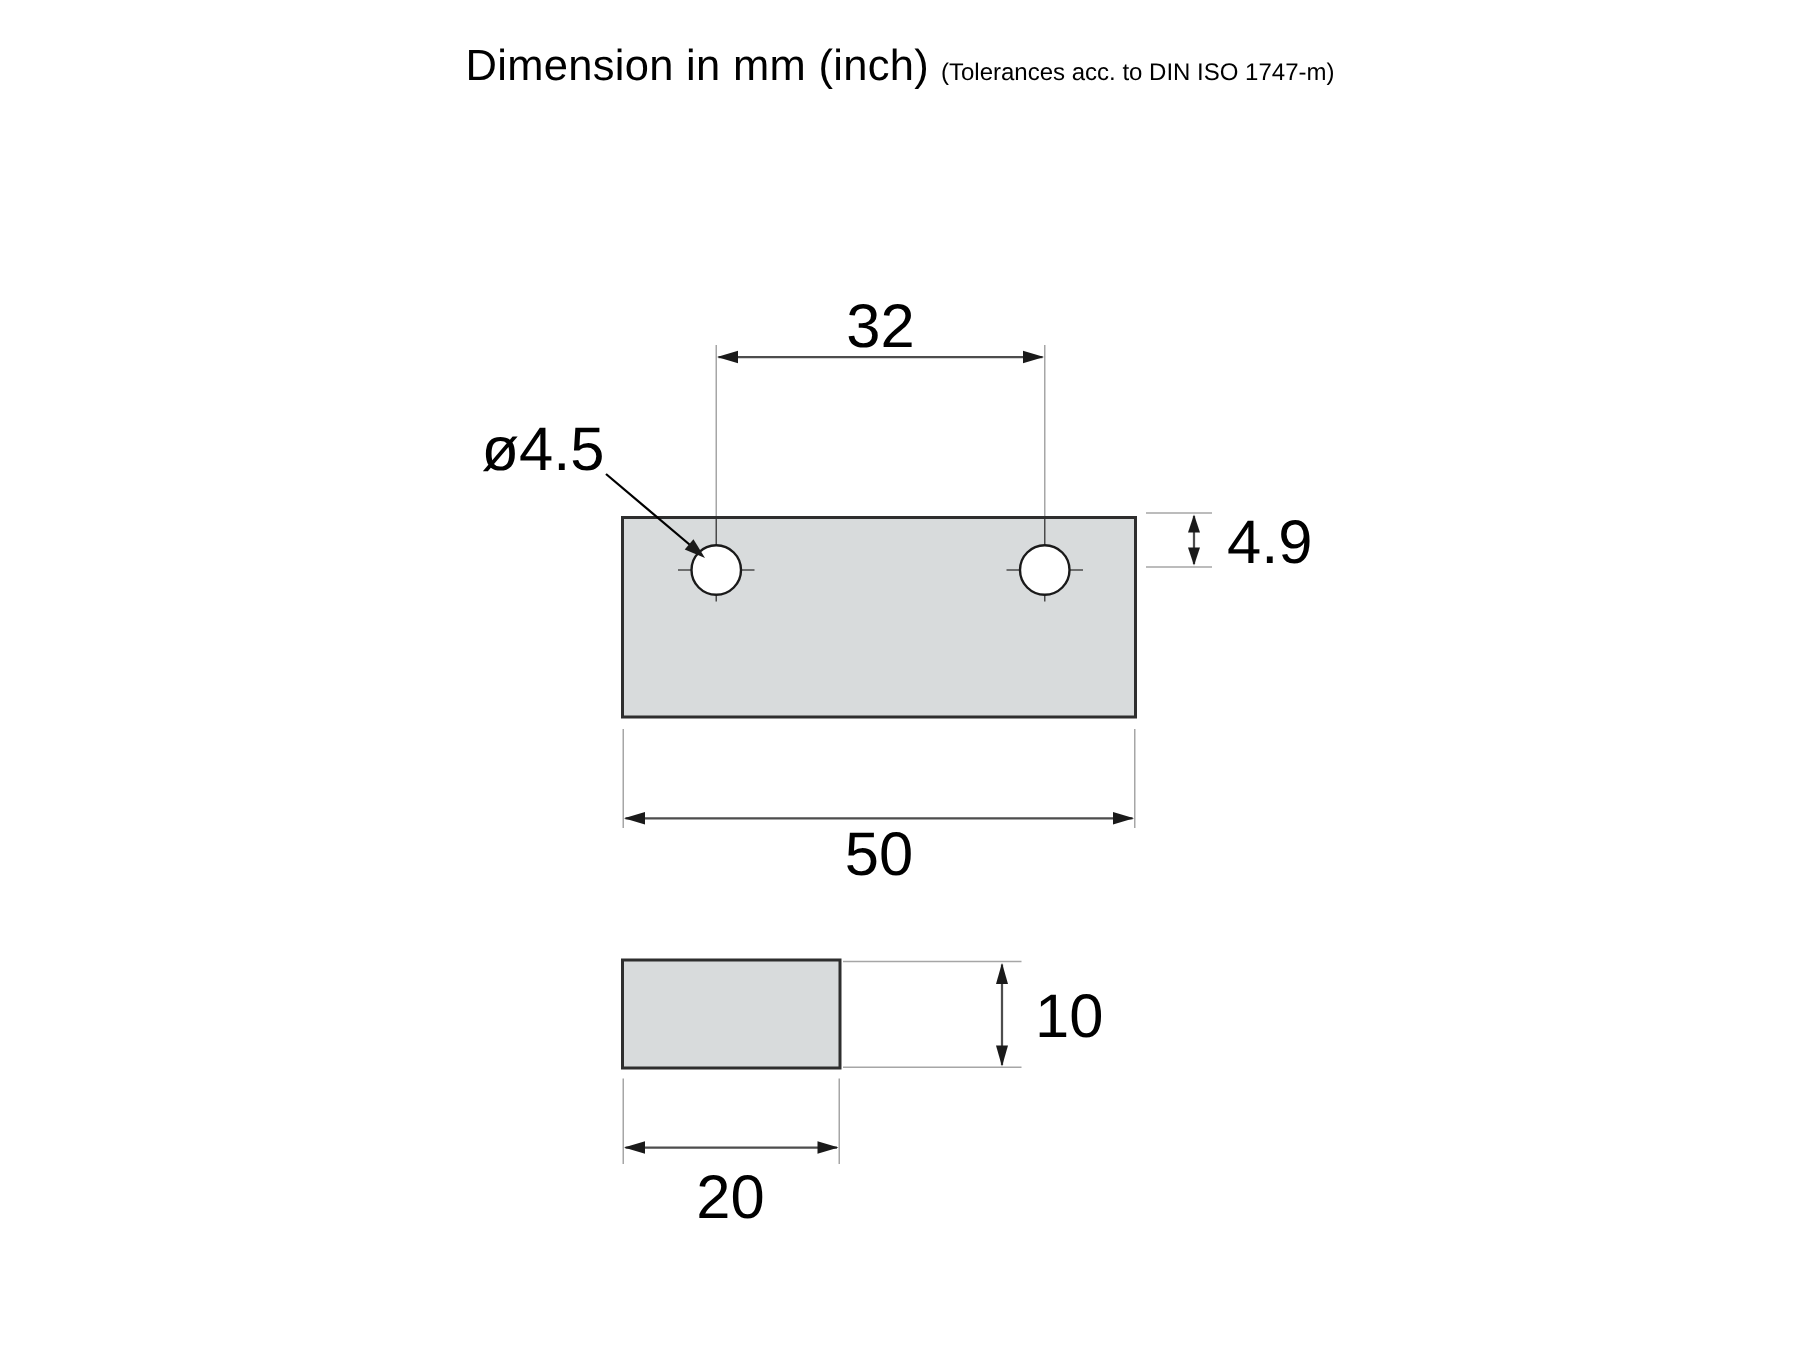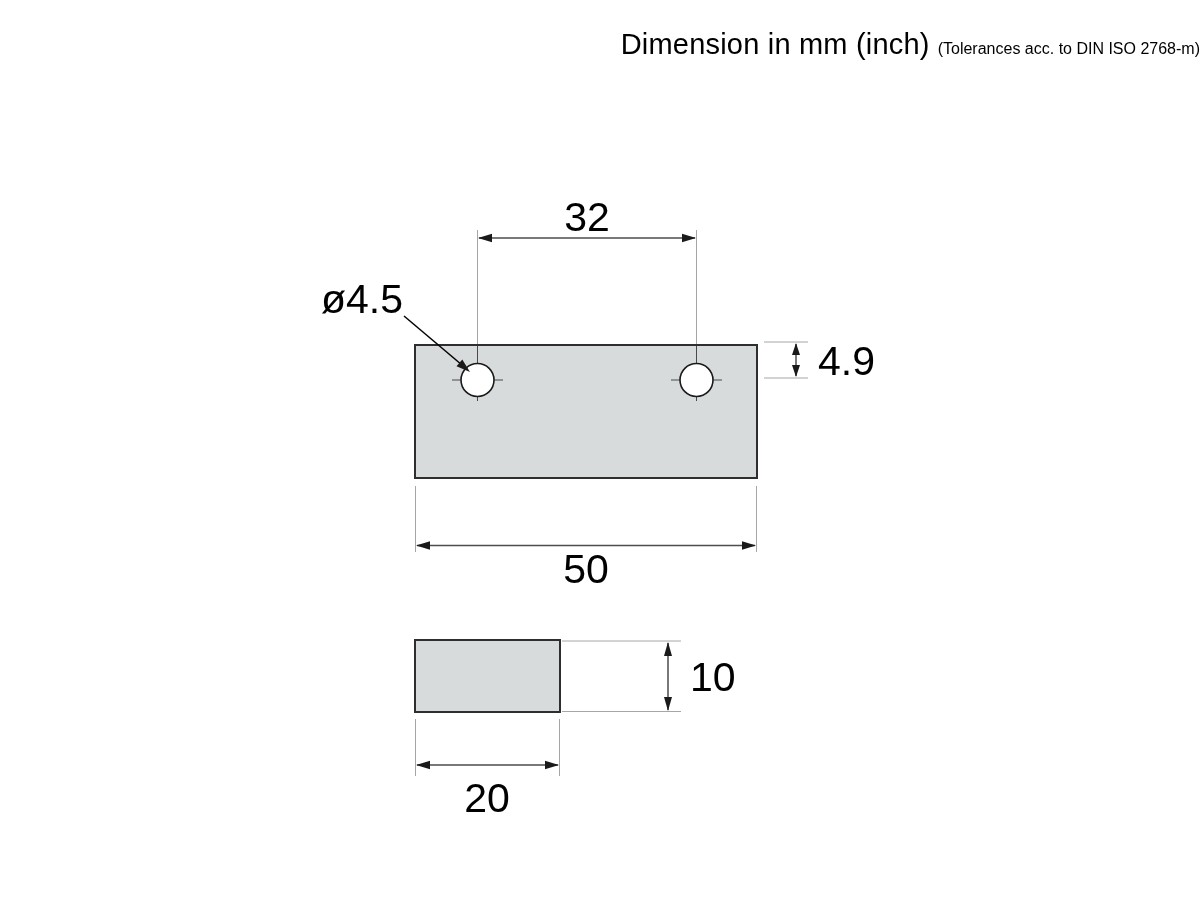--- a/index.html
+++ b/index.html
@@ -14,21 +14,21 @@
     height: 900px;
     background: var(--background, #ffffff);
     overflow: hidden;
   }
   .title-bar {
     position: absolute;
     top: 28px;
     left: 0;
     width: 100%;
     display: flex;
-    justify-content: flex-end;
+    justify-content: center;
     align-items: baseline;
     gap: 8px;
     color: var(--text, #000000);
     white-space: nowrap;
   }
   .title-main {
     font-size: 29px;
     letter-spacing: 0.2px;
   }
   .title-note {
@@ -79,21 +79,21 @@
     font-size: 41px;
   }
 </style>
 </head>
 <body>
 
 <div class="page">
 
   <div class="title-bar">
     <span class="title-main">Dimension in mm (inch)</span>
-    <span class="title-note">(Tolerances acc. to DIN ISO 2768-m)</span>
+    <span class="title-note">(Tolerances acc. to DIN ISO 1747-m)</span>
   </div>
 
   <svg class="drawing" width="1200" height="900" viewBox="0 0 1200 900" xmlns="http://www.w3.org/2000/svg">
 
     <g>
 
       <rect class="part" x="415" y="345" width="342" height="133"></rect>
 
       <line class="ext" x1="477.5" y1="230" x2="477.5" y2="344"></line>
       <line class="ext" x1="696.5" y1="230" x2="696.5" y2="344"></line>

